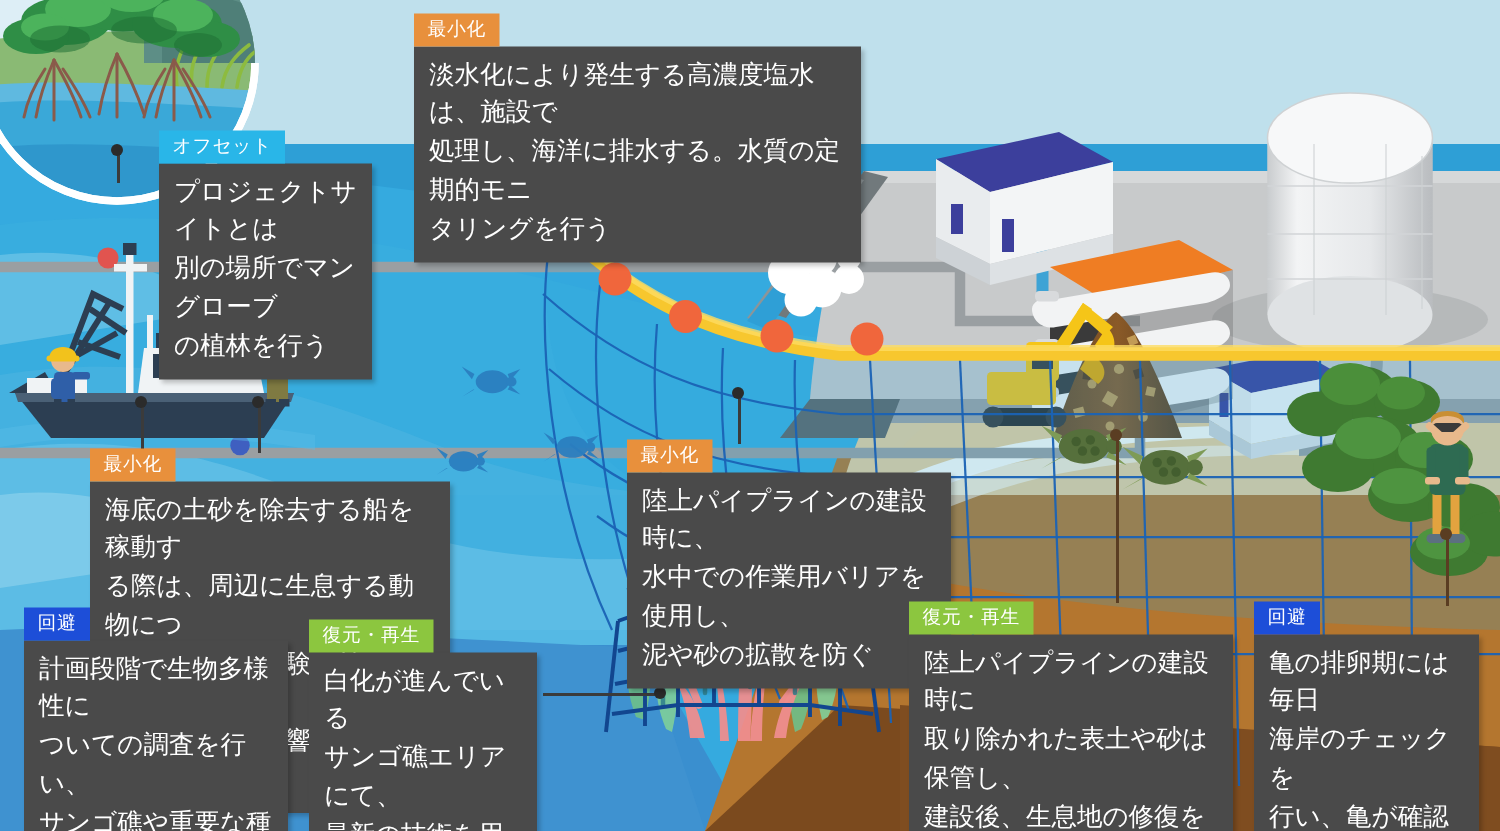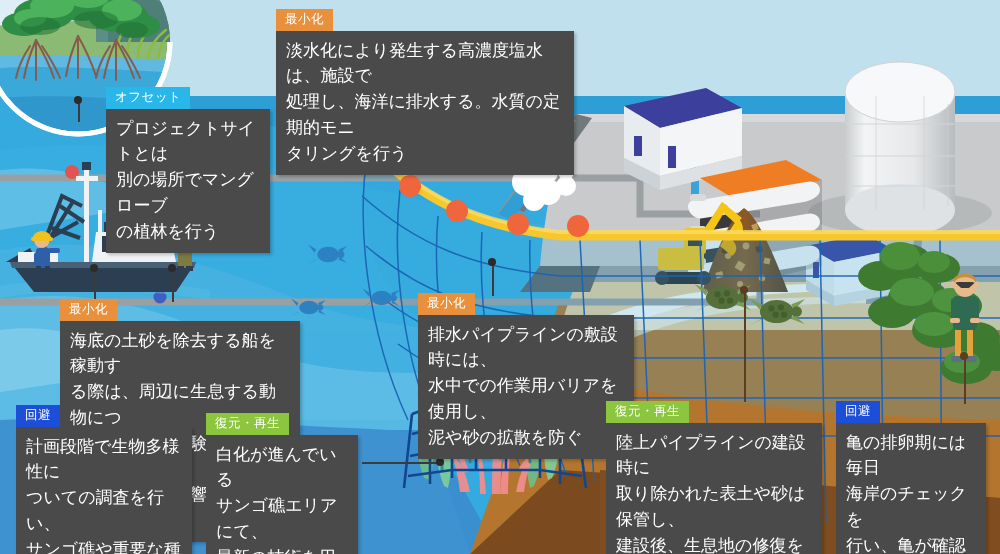--- a/index.html
+++ b/index.html
@@ -550,21 +550,21 @@
   <div class="leader v" style="left:462px;top:400px;height:0;"></div>
   <div class="leader h" style="left:362px;top:462px;width:78px;"></div>
   <div class="dot" style="left:436px;top:458px;"></div>
 
   <div class="leader v brown" style="left:744px;top:290px;height:112px;"></div>
   <div class="dot brown" style="left:740px;top:286px;"></div>
 
   <div class="leader v brown" style="left:964px;top:356px;height:48px;"></div>
   <div class="dot brown" style="left:960px;top:352px;"></div>
 
-  <div class="callout" style="left:106px;top:86px;width:164px;">
+  <div class="callout" style="left:106px;top:86px;width:142px;">
     <span class="tag off">オフセット</span>
     <div class="body box-shadow">プロジェクトサイトとは
 別の場所でマングローブ
 の植林を行う</div>
   </div>
 
   <div class="callout" style="left:276px;top:8px;width:298px;">
     <span class="tag min">最小化</span>
     <div class="body box-shadow">淡水化により発生する高濃度塩水は、施設で
 処理し、海洋に排水する。水質の定期的モニ
@@ -574,21 +574,21 @@
   <div class="callout" style="left:60px;top:298px;width:240px;">
     <span class="tag min">最小化</span>
     <div class="body box-shadow">海底の土砂を除去する船を稼動す
 る際は、周辺に生息する動物につ
 いての資格と経験を持った専門家
 を乗船させ、影響を確認する</div>
   </div>
 
   <div class="callout" style="left:418px;top:292px;width:216px;">
     <span class="tag min">最小化</span>
-    <div class="body box-shadow">排水パイプラインの敷設時には、
+    <div class="body box-shadow">陸上パイプラインの建設時に、
 水中での作業用バリアを使用し、
 泥や砂の拡散を防ぐ</div>
   </div>
 
   <div class="callout" style="left:16px;top:404px;width:176px;">
     <span class="tag avoid">回避</span>
     <div class="body box-shadow">計画段階で生物多様性に
 ついての調査を行い、
 サンゴ礁や重要な種が存
 在する海域を回避して取

